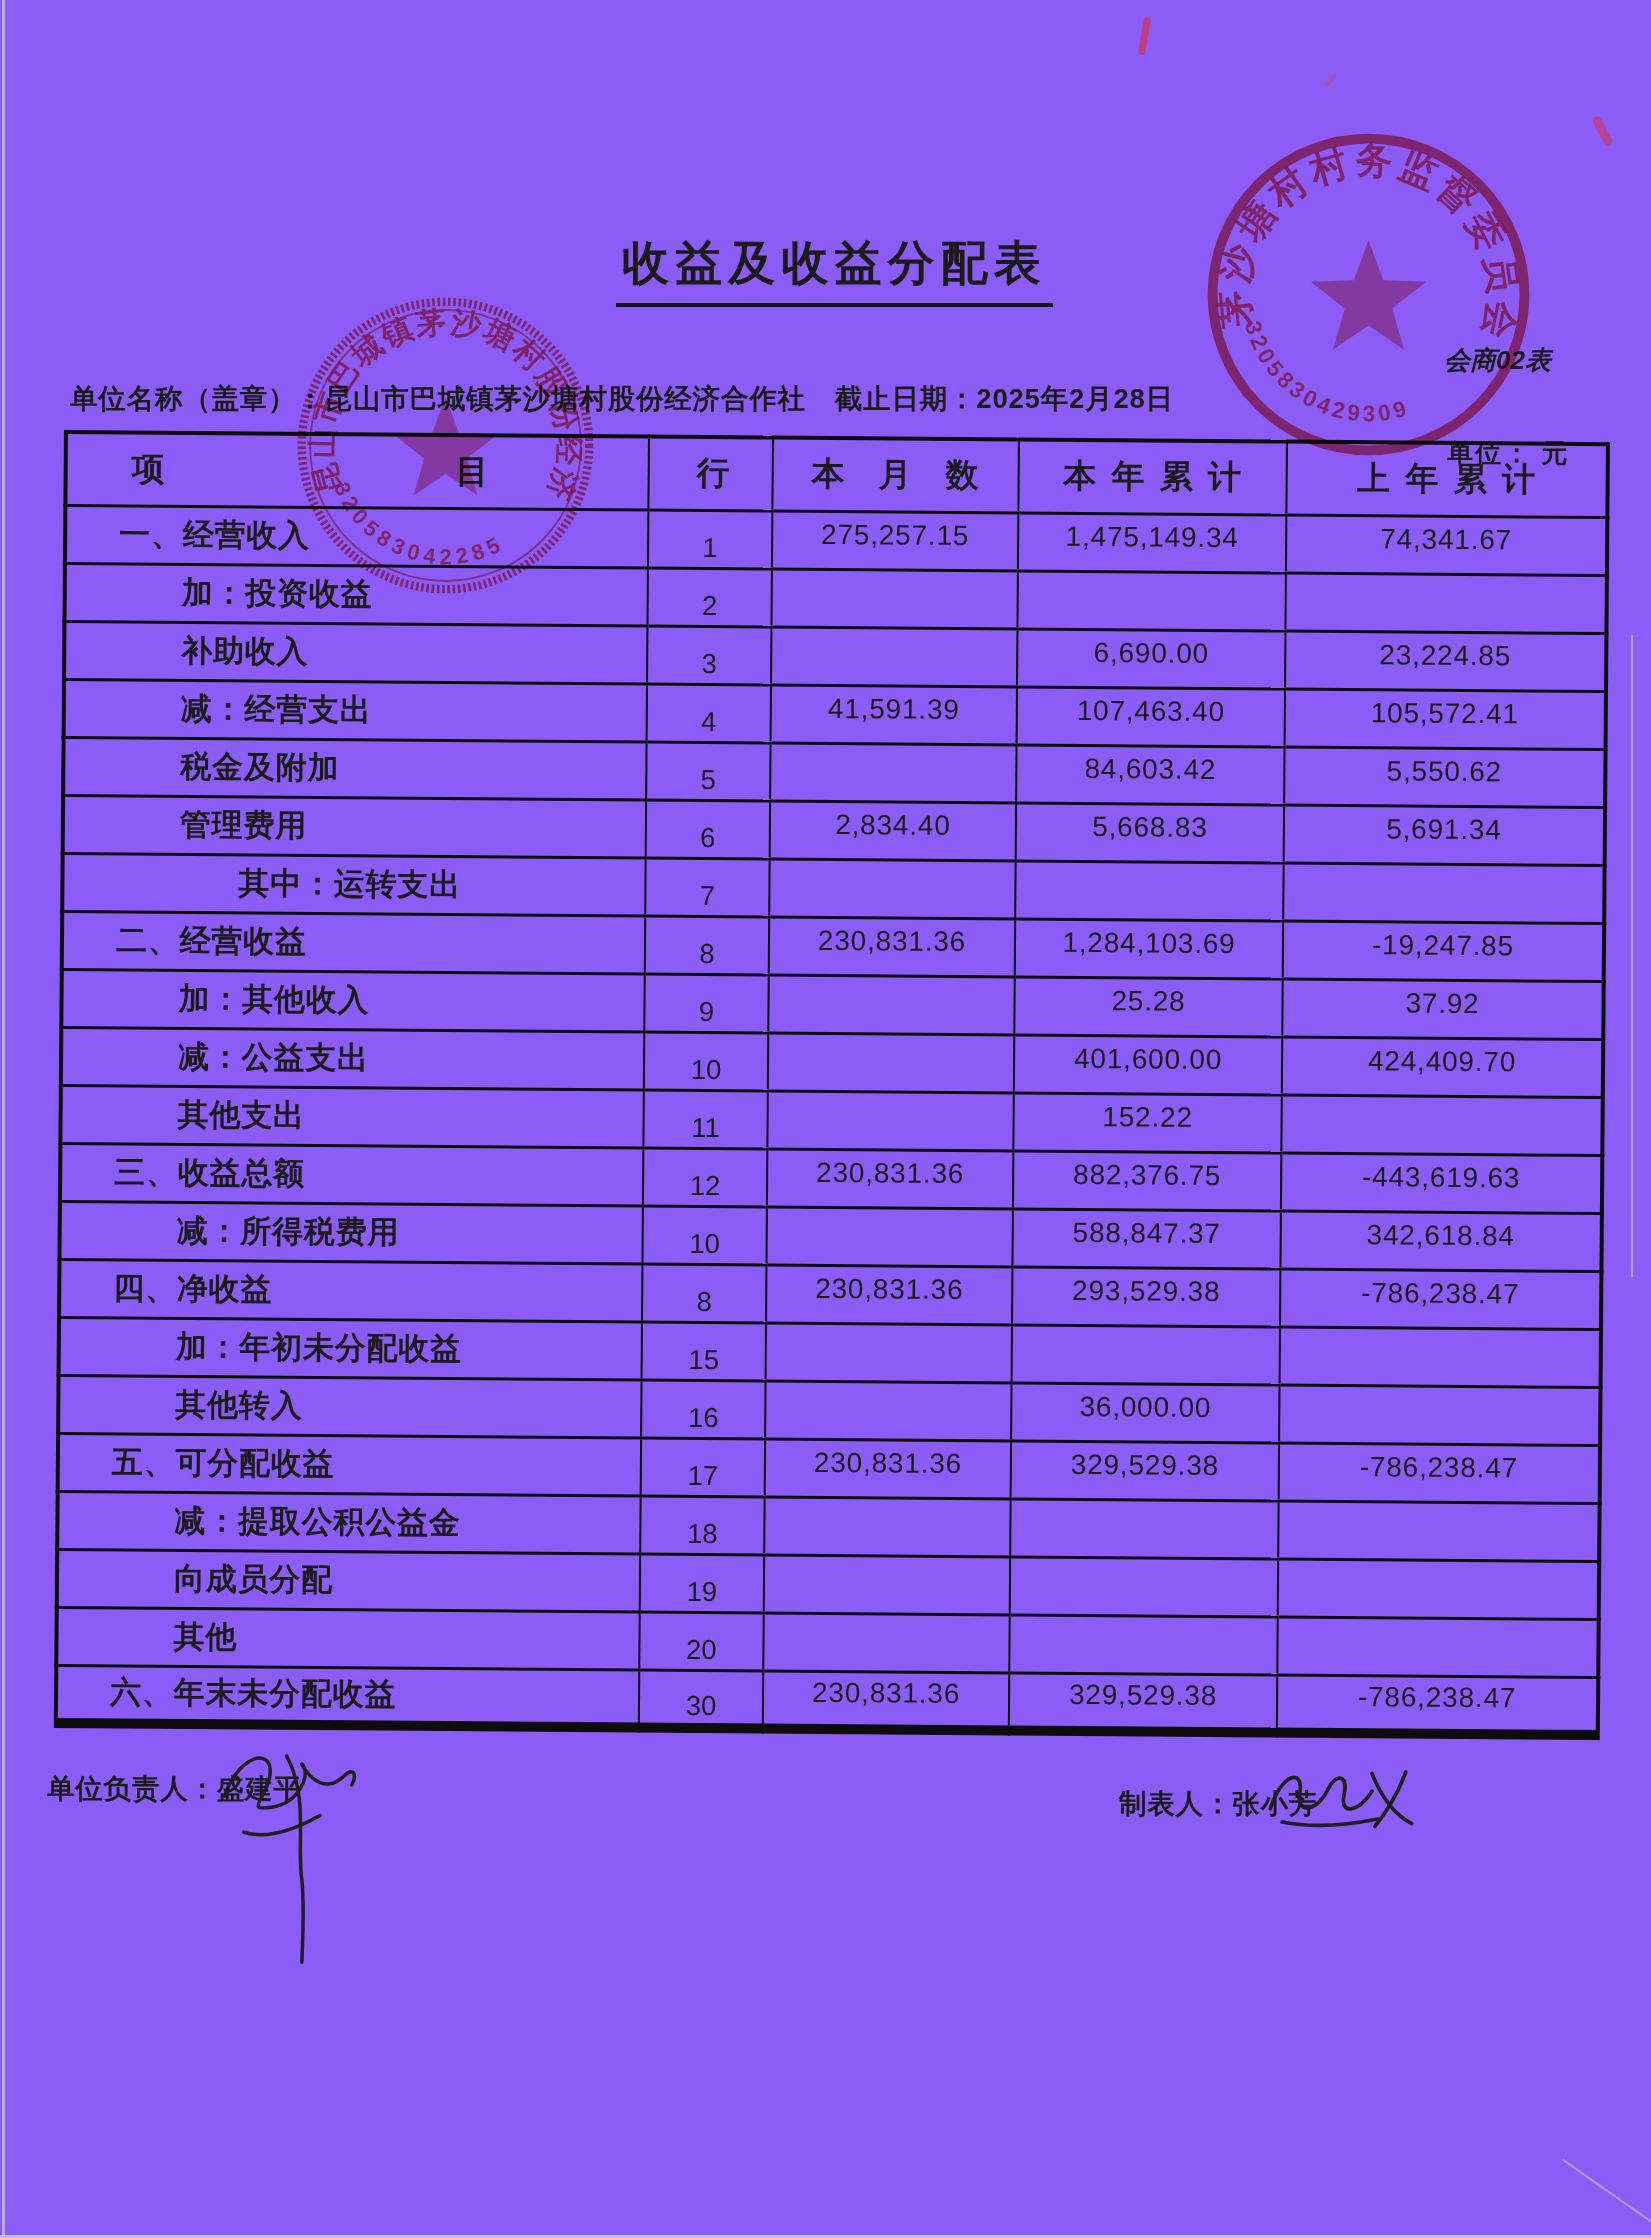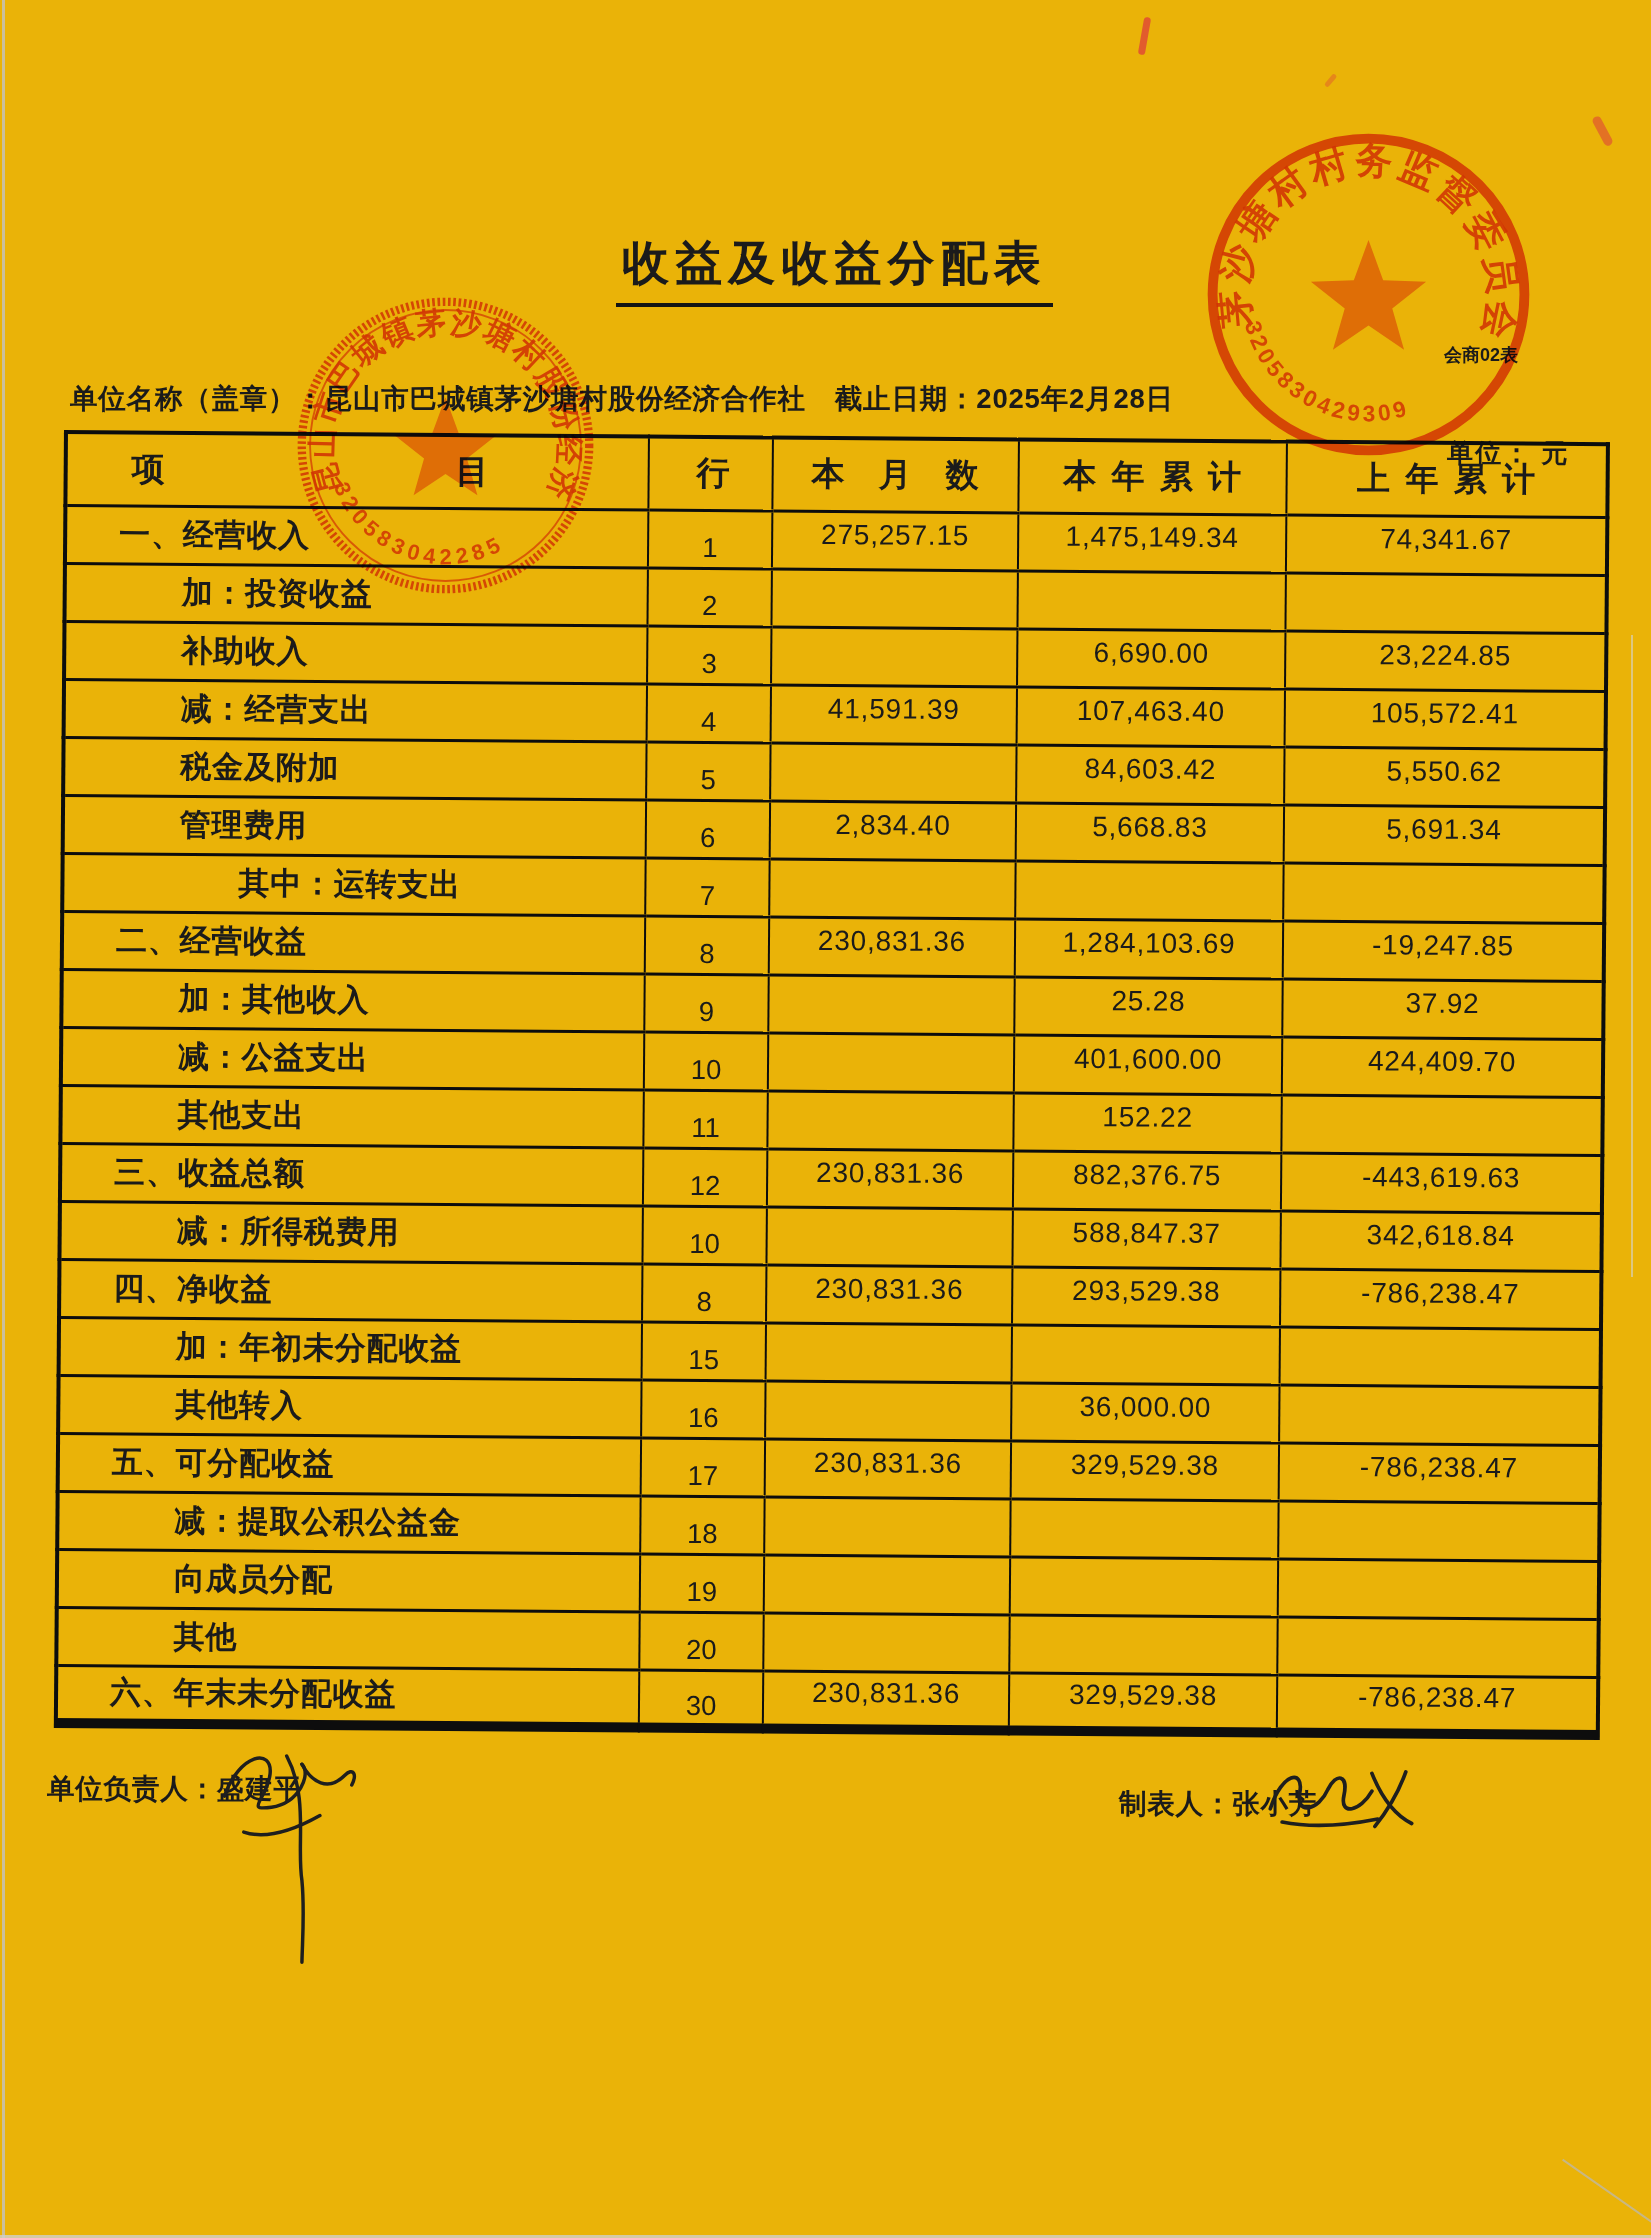--- a/index.html
+++ b/index.html
@@ -1,19 +1,19 @@
 <!DOCTYPE html>
 <html style="font-size:12.2px"><head>
 <meta charset="utf-8">
 <style>
   html,body{margin:0;padding:0;background:#e9e9e9;}
   .page{
     position:relative;
     width:1651px;height:2239px;
-    background:#eab308;
+    background:#8b5cf6;
     overflow:hidden;
     font-family:"Liberation Sans","DejaVu Sans",sans-serif;
     color:#1b1b1b;
   }
   
   .edge-left{position:absolute;left:2.3px;top:0;width:2.3px;height:100%;background:#c2c2c2;opacity:.8;}
   .edge-bottom{position:absolute;left:0;bottom:1.5px;width:100%;height:2.3px;background:#d0d0d0;opacity:.8;}
   .edge-right-faint{position:absolute;left:1631px;top:635px;width:1.5px;height:642px;background:#d4d4d4;opacity:.6;}
   .edge-diag{position:absolute;left:1551px;top:2196px;width:130px;height:1.5px;background:#b9b9b9;opacity:.7;transform:rotate(35deg);}
   .speck{position:absolute;background:rgba(221,45,66,.65);border-radius:4.6px;}
@@ -27,21 +27,21 @@
     border-bottom:4.6px solid #141414;padding:0 6.1px 7.6px 6.1px;
     white-space:nowrap;
   }
   .meta-line{
     position:absolute;left:70px;top:381px;
     font-size:27.5px;font-weight:600;white-space:nowrap;letter-spacing:0.8px;
   }
   .meta-line .date-label{margin-left:29px;}
   .form-code{
     position:absolute;left:1444px;top:343px;
-    font-size:18px;font-weight:600;white-space:nowrap;
+    font-size:26px;font-weight:600;white-space:nowrap;font-style:italic;
   }
   .unit-measure{
     position:absolute;left:1447px;top:391px;
     font-size:26px;font-weight:600;white-space:nowrap;letter-spacing:2.3px;margin-top:45px;
   }
 
   .table-wrap{
     position:absolute;left:64px;top:430px;width:1541px;
     transform:rotate(0.45deg);transform-origin:0 0;
   }

